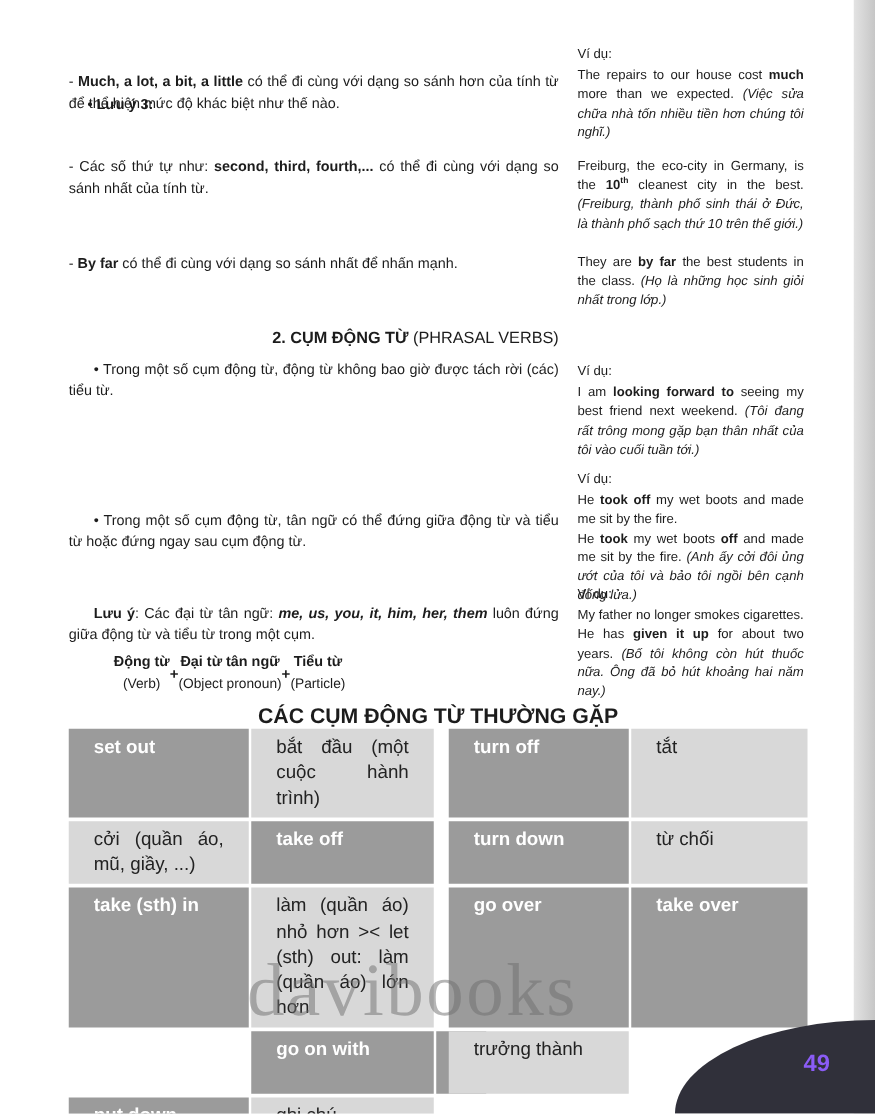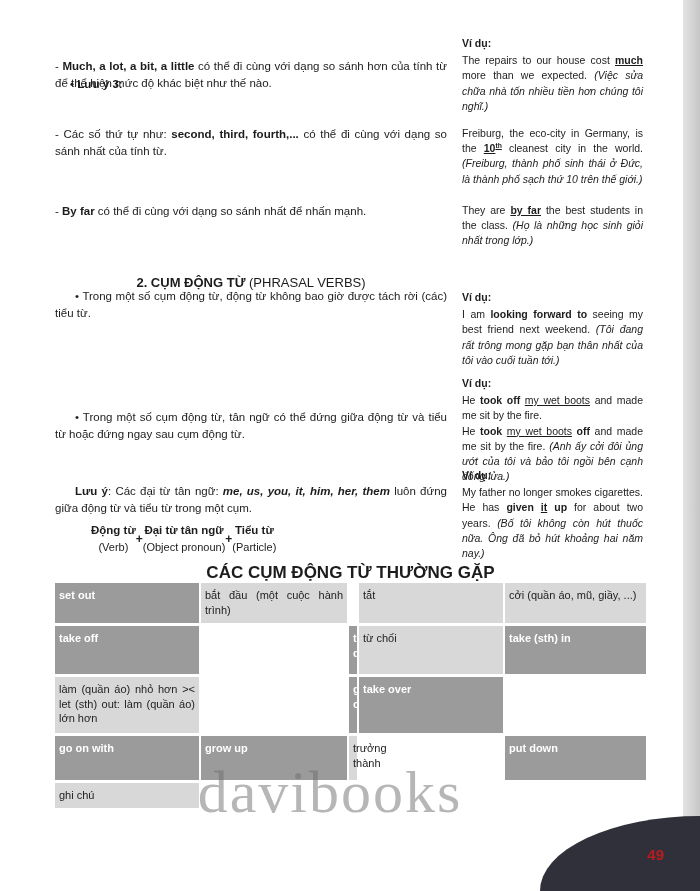--- a/index.html
+++ b/index.html
@@ -4,38 +4,38 @@
 <style>
   * { margin:0; padding:0; box-sizing:border-box; }
   html,body { background:#ffffff; }
   .page {
     position:relative; width:700px; height:891px; margin:0 auto;
     background:#ffffff; overflow:hidden;
     font-family:"Liberation Sans", sans-serif; color:#1c1c1c;
   }
   .b { font-weight:bold; }
   .i { font-style:italic; }
-  .u { text-decoration:underline; }
+  .u { }
   sup { font-size:0.65em; line-height:0; }
 
   .left-block {
     position:absolute; left:55px; width:392px;
     font-size:11.5px; line-height:1.5; text-align:justify;
   }
   .right-block {
     position:absolute; left:462px; width:181px;
     font-size:10.5px; line-height:1.45; text-align:justify;
   }
-  .vd-label { font-weight:bold; text-align:left; margin-bottom:2px; }
+  .vd-label { font-weight:normal; text-align:left; margin-bottom:2px; }
 
   #note3-heading { top:40px; left:70px; width:220px; font-weight:bold; text-align:left;margin-top:36px; }
   #p1 { top:58px; }
   #p2 { top:126px; }
   #p3 { top:203px; }
-  #h2 { top:273px; font-size:13px; text-align:center; }
+  #h2 { top:260px; font-size:13px; text-align:right; }
   #b1 { top:288px; text-indent:20px; }
   #b2 { top:374px; text-indent:20px;margin-top:35px; }
   #pnote { top:483px; text-indent:20px; }
 
   #ex1 { top:36px; }
   #ex2 { top:126px; }
   #ex3 { top:203px; }
   #ex4 { top:290px; }
   #ex5 { top:376px; }
   #ex6 { top:468px; }
@@ -51,21 +51,21 @@
     position:absolute; top:563px; left:55px; width:591px;
     text-align:center; font-weight:bold; font-size:17px;
   }
   #pv-table {
     position:absolute; top:583px; left:55px; z-index:1;
     display:grid;
     grid-template-columns:144px 146px 8px 144px 141px;
     grid-template-rows:minmax(36px,auto) minmax(48px,auto) minmax(56px,auto) minmax(44px,auto) minmax(17px,auto);
     column-gap:2px; row-gap:3px;
   }
-  .cell { padding:5px 4px; font-size:11px; line-height:1.35; }
+  .cell { padding:5px 20px; font-size:15px; line-height:1.35; }
   .cell.verb { background:var(--table-verb-bg,#9b9b9b); color:#ffffff; font-weight:bold; }
   .cell.meaning { background:var(--table-meaning-bg,#d8d8d8); color:#222222; text-align:justify; }
   .gapcol { background:transparent; }
 
   #wm1 {
     position:absolute; top:758px; left:50px; width:560px; z-index:2;
     text-align:center; font-family:"Liberation Serif", serif;
     font-weight:normal; font-size:60px; letter-spacing:2px;
     color:var(--watermark,#6f6f6f); opacity:0.5; pointer-events:none;
   }
@@ -80,21 +80,21 @@
     position:absolute; top:0; right:0; width:17px; height:100%; z-index:0;
     background:linear-gradient(to right, #e3e3e3, var(--edge-strip,#c6c6c6));
   }
   #corner {
     position:absolute; right:0; bottom:0; width:160px; height:75px; z-index:3;
     background:var(--corner-bg,#30303a);
     border-top-left-radius:160px 75px;
   }
   #page-num {
     position:absolute; right:36px; bottom:28px; z-index:4;
-    color:#b91c1c; font-weight:bold; font-size:15px;
+    color:#8b5cf6; font-weight:bold; font-size:19px;
   }
 </style>
 </head>
 <body>
 
 <div class="page">
 
   <div id="edge"></div>
 
   <div id="note3-heading" class="left-block">• Lưu ý 3:</div>
@@ -105,21 +105,21 @@
   <div id="h2" class="left-block"><span class="b">2. CỤM ĐỘNG TỪ </span><span>(PHRASAL VERBS)</span></div>
   <div id="b1" class="left-block"><span>• Trong một số cụm động từ, động từ không bao giờ được tách rời (các) tiểu từ.</span></div>
   <div id="b2" class="left-block"><span>• Trong một số cụm động từ, tân ngữ có thể đứng giữa động từ và tiểu từ hoặc đứng ngay sau cụm động từ.</span></div>
   <div id="pnote" class="left-block"><span class="b">Lưu ý</span><span>: Các đại từ tân ngữ: </span><span class="b i">me, us, you, it, him, her, them</span><span> luôn đứng giữa động từ và tiểu từ trong một cụm.</span></div>
 
   <div id="ex1" class="right-block">
     <div class="vd-label">Ví dụ:</div>
     <div class="ex-text"><span>The repairs to our house cost </span><span class="b u">much</span><span> more than we expected. </span><span class="i">(Việc sửa chữa nhà tốn nhiều tiền hơn chúng tôi nghĩ.)</span></div>
   </div>
   <div id="ex2" class="right-block">
-    <div class="ex-text"><span>Freiburg, the eco-city in Germany, is the </span><span class="b u">10</span><sup class="b u">th</sup><span> cleanest city in the world. </span><span class="i">(Freiburg, thành phố sinh thái ở Đức, là thành phố sạch thứ 10 trên thế giới.)</span></div>
+    <div class="ex-text"><span>Freiburg, the eco-city in Germany, is the </span><span class="b u">10</span><sup class="b u">th</sup><span> cleanest city in the best. </span><span class="i">(Freiburg, thành phố sinh thái ở Đức, là thành phố sạch thứ 10 trên thế giới.)</span></div>
   </div>
   <div id="ex3" class="right-block">
     <div class="ex-text"><span>They are </span><span class="b u">by far</span><span> the best students in the class. </span><span class="i">(Họ là những học sinh giỏi nhất trong lớp.)</span></div>
   </div>
   <div id="ex4" class="right-block">
     <div class="vd-label">Ví dụ:</div>
     <div class="ex-text"><span>I am </span><span class="b">looking forward to</span><span> seeing my best friend next weekend. </span><span class="i">(Tôi đang rất trông mong gặp bạn thân nhất của tôi vào cuối tuần tới.)</span></div>
   </div>
   <div id="ex5" class="right-block">
     <div class="vd-label">Ví dụ:</div>
@@ -149,20 +149,21 @@
     </div>
   </div>
 
   <div id="tbl-title">CÁC CỤM ĐỘNG TỪ THƯỜNG GẶP</div>
 
   <div id="pv-table">
 
     <div class="cell verb">set out</div>
     <div class="cell meaning">bắt đầu (một cuộc hành trình)</div>
     <div class="gapcol"></div>
+    <div class="cell verb">turn off</div>
     <div class="cell meaning">tắt</div>
 
     <div class="cell meaning">cởi (quần áo, mũ, giầy, ...)</div>
     <div class="cell verb">take off</div>
     <div class="gapcol"></div>
     <div class="cell verb">turn down</div>
     <div class="cell meaning">từ chối</div>
 
     <div class="cell verb">take (sth) in</div>
     <div class="cell meaning">làm (quần áo) nhỏ hơn &gt;&lt; let (sth) out: làm (quần áo) lớn hơn</div>

